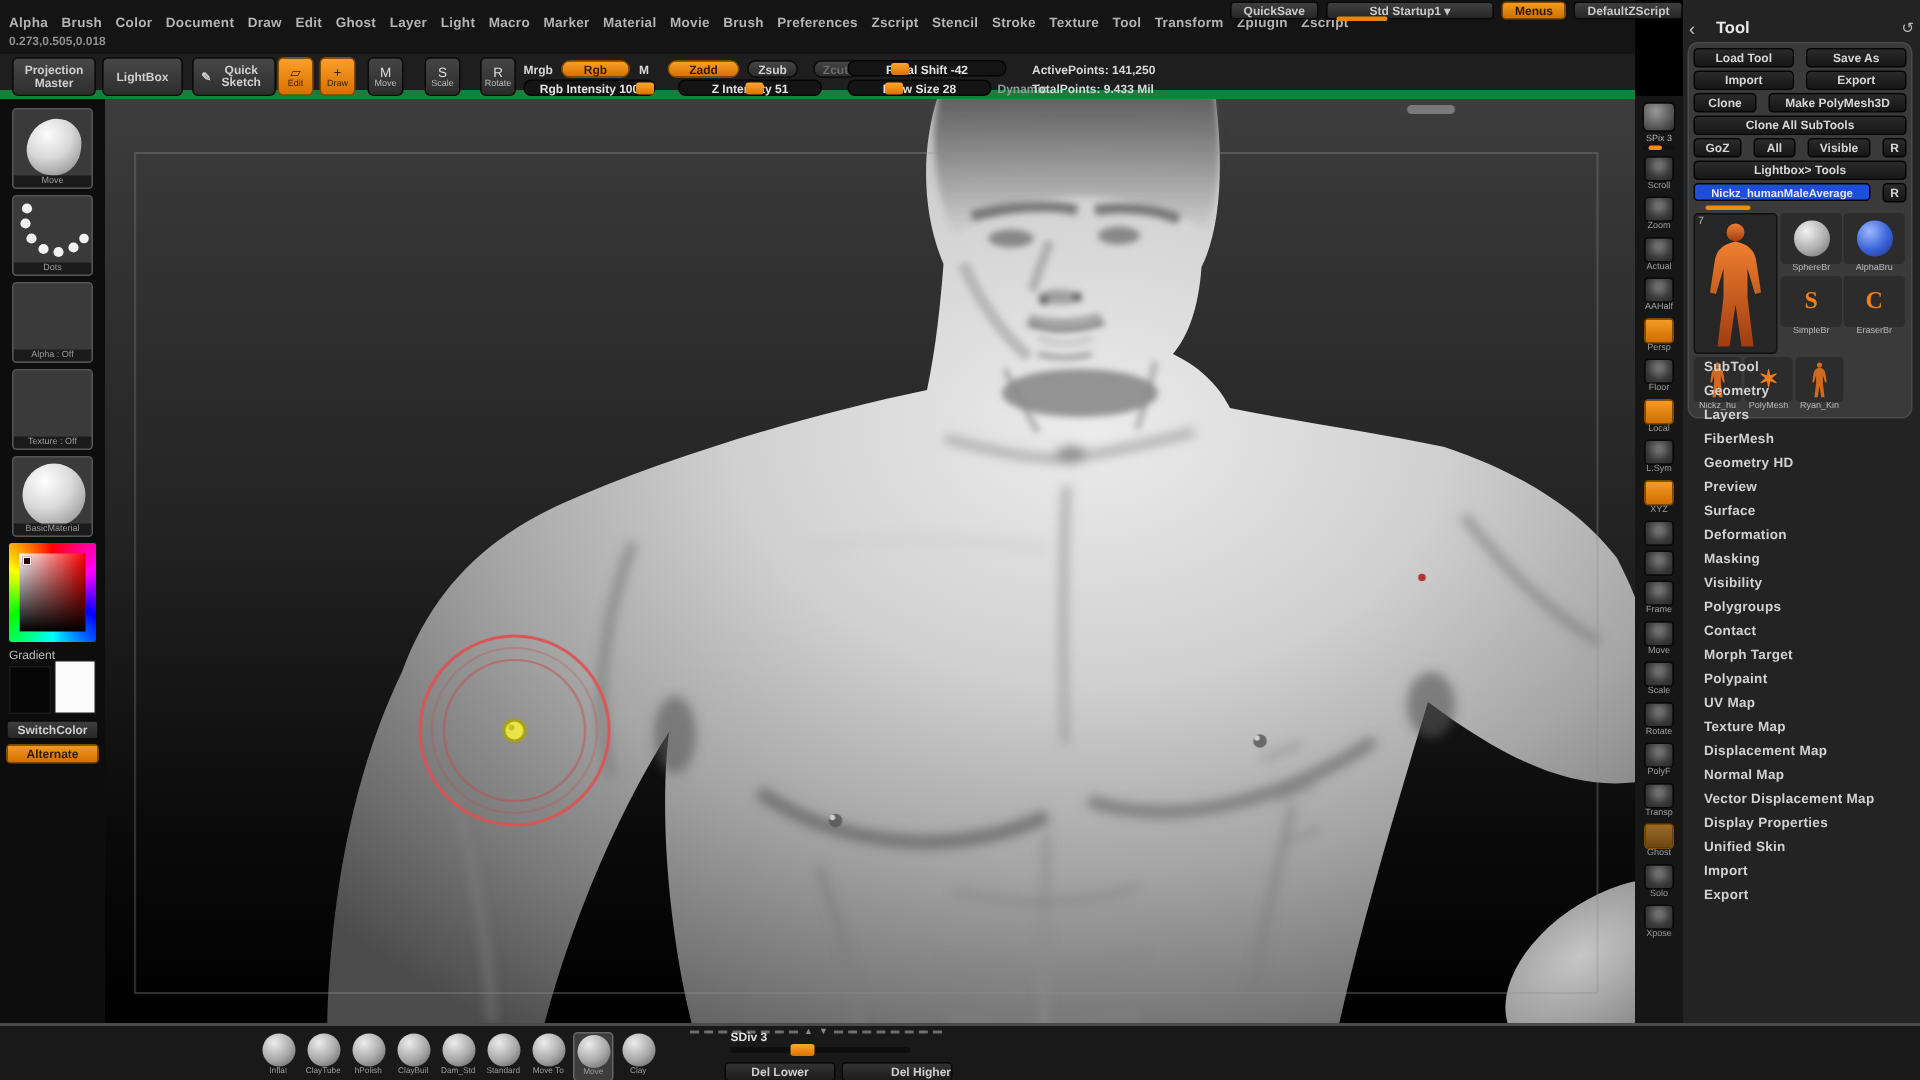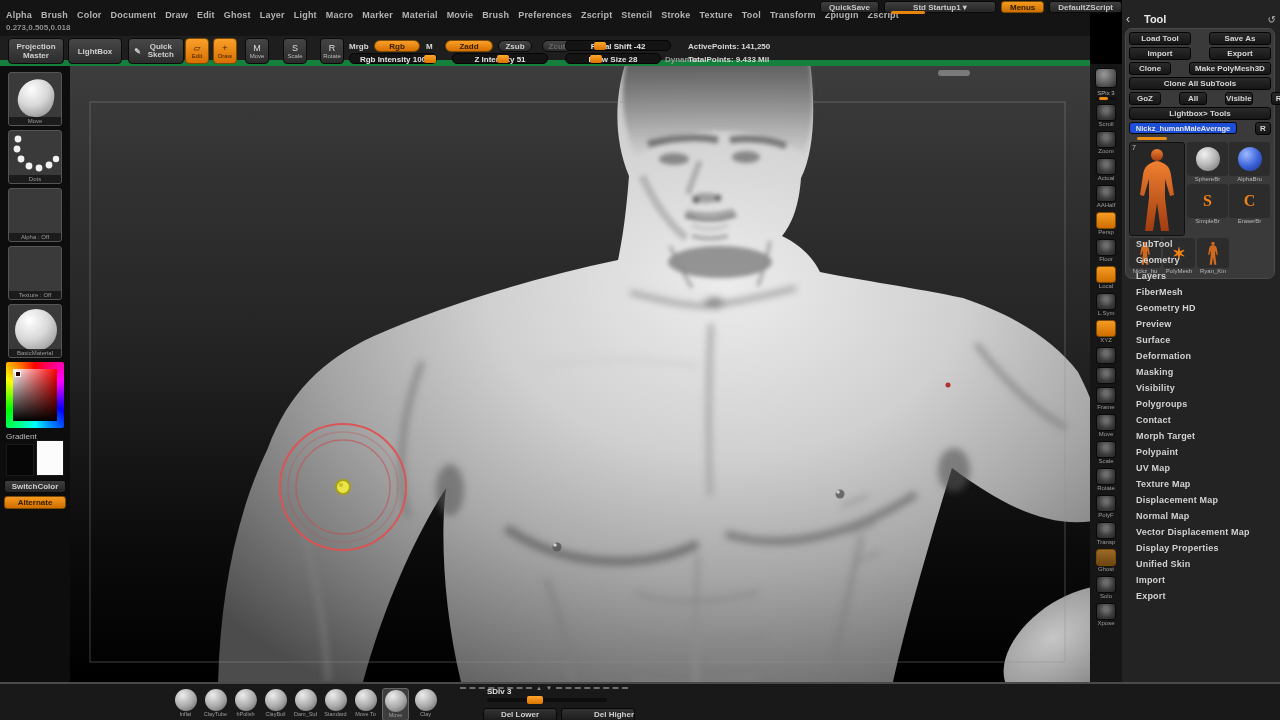--- a/index.html
+++ b/index.html
@@ -83,21 +83,21 @@
   #spix .s { width:22px; height:3px; background:#101010; border-radius:2px; position:relative; margin-top:1px; }
   #spix .s i { position:absolute; left:4px; top:0; width:9px; height:3px; background:#ef8d10; border-radius:2px; }
 
   
   #tool-panel { position:absolute; left:1122px; top:0; width:158px; height:720px; background:#232323; }
   #tp-header { position:absolute; top:12px; left:4px; width:150px; display:flex; align-items:center; }
   #tp-back { font-size:12px; color:#cfcfcf; width:14px; }
   #tp-title { font-size:11px; font-weight:bold; color:#e8e8e8; flex:1; padding-left:4px; }
   #tp-restore { font-size:10px; color:#b5b5b5; }
   #tp-group { position:absolute; top:28px; left:3px; width:150px; background:#3a3a3a; border:1px solid #4a4a4a; border-radius:7px; padding:3px; }
-  .tp-row { display:flex; gap:18px; margin-bottom:2px; }
+  .tp-row { display:flex; gap:8px; margin-bottom:2px; }
   .tp-btn { height:13px; background:linear-gradient(#2a2a2a,#161616); border:1px solid #050505; border-radius:3px;
             color:#d6d6d6; font-size:8px; font-weight:bold; display:flex; align-items:center; justify-content:center; flex:1; }
   .tp-field { height:12px; background:#1d4ed8; border:1px solid #060606; border-radius:3px; color:#e6e6e6;
               font-size:7.5px; font-weight:bold; display:flex; align-items:center; justify-content:center; flex:1; overflow:hidden; white-space:nowrap; }
   #tp-mini-slider { width:30px; height:3px; background:#ef8d10; border-radius:2px; margin:1px 0 2px 8px; }
   #tp-thumbs { display:flex; gap:2px; }
   #tp-bigthumb { width:56px; height:94px; background:#262626; border:1px solid #111; border-radius:3px; position:relative; }
   .badge { position:absolute; left:2px; top:1px; font-size:7px; color:#bdbdbd; }
   .sm-grid { flex:1; display:flex; flex-wrap:wrap; gap:1px; align-content:flex-start; }
   .sm-thumb { width:41px; height:34px; background:#2c2c2c; border-radius:3px; display:flex; align-items:center; justify-content:center; position:relative; }

